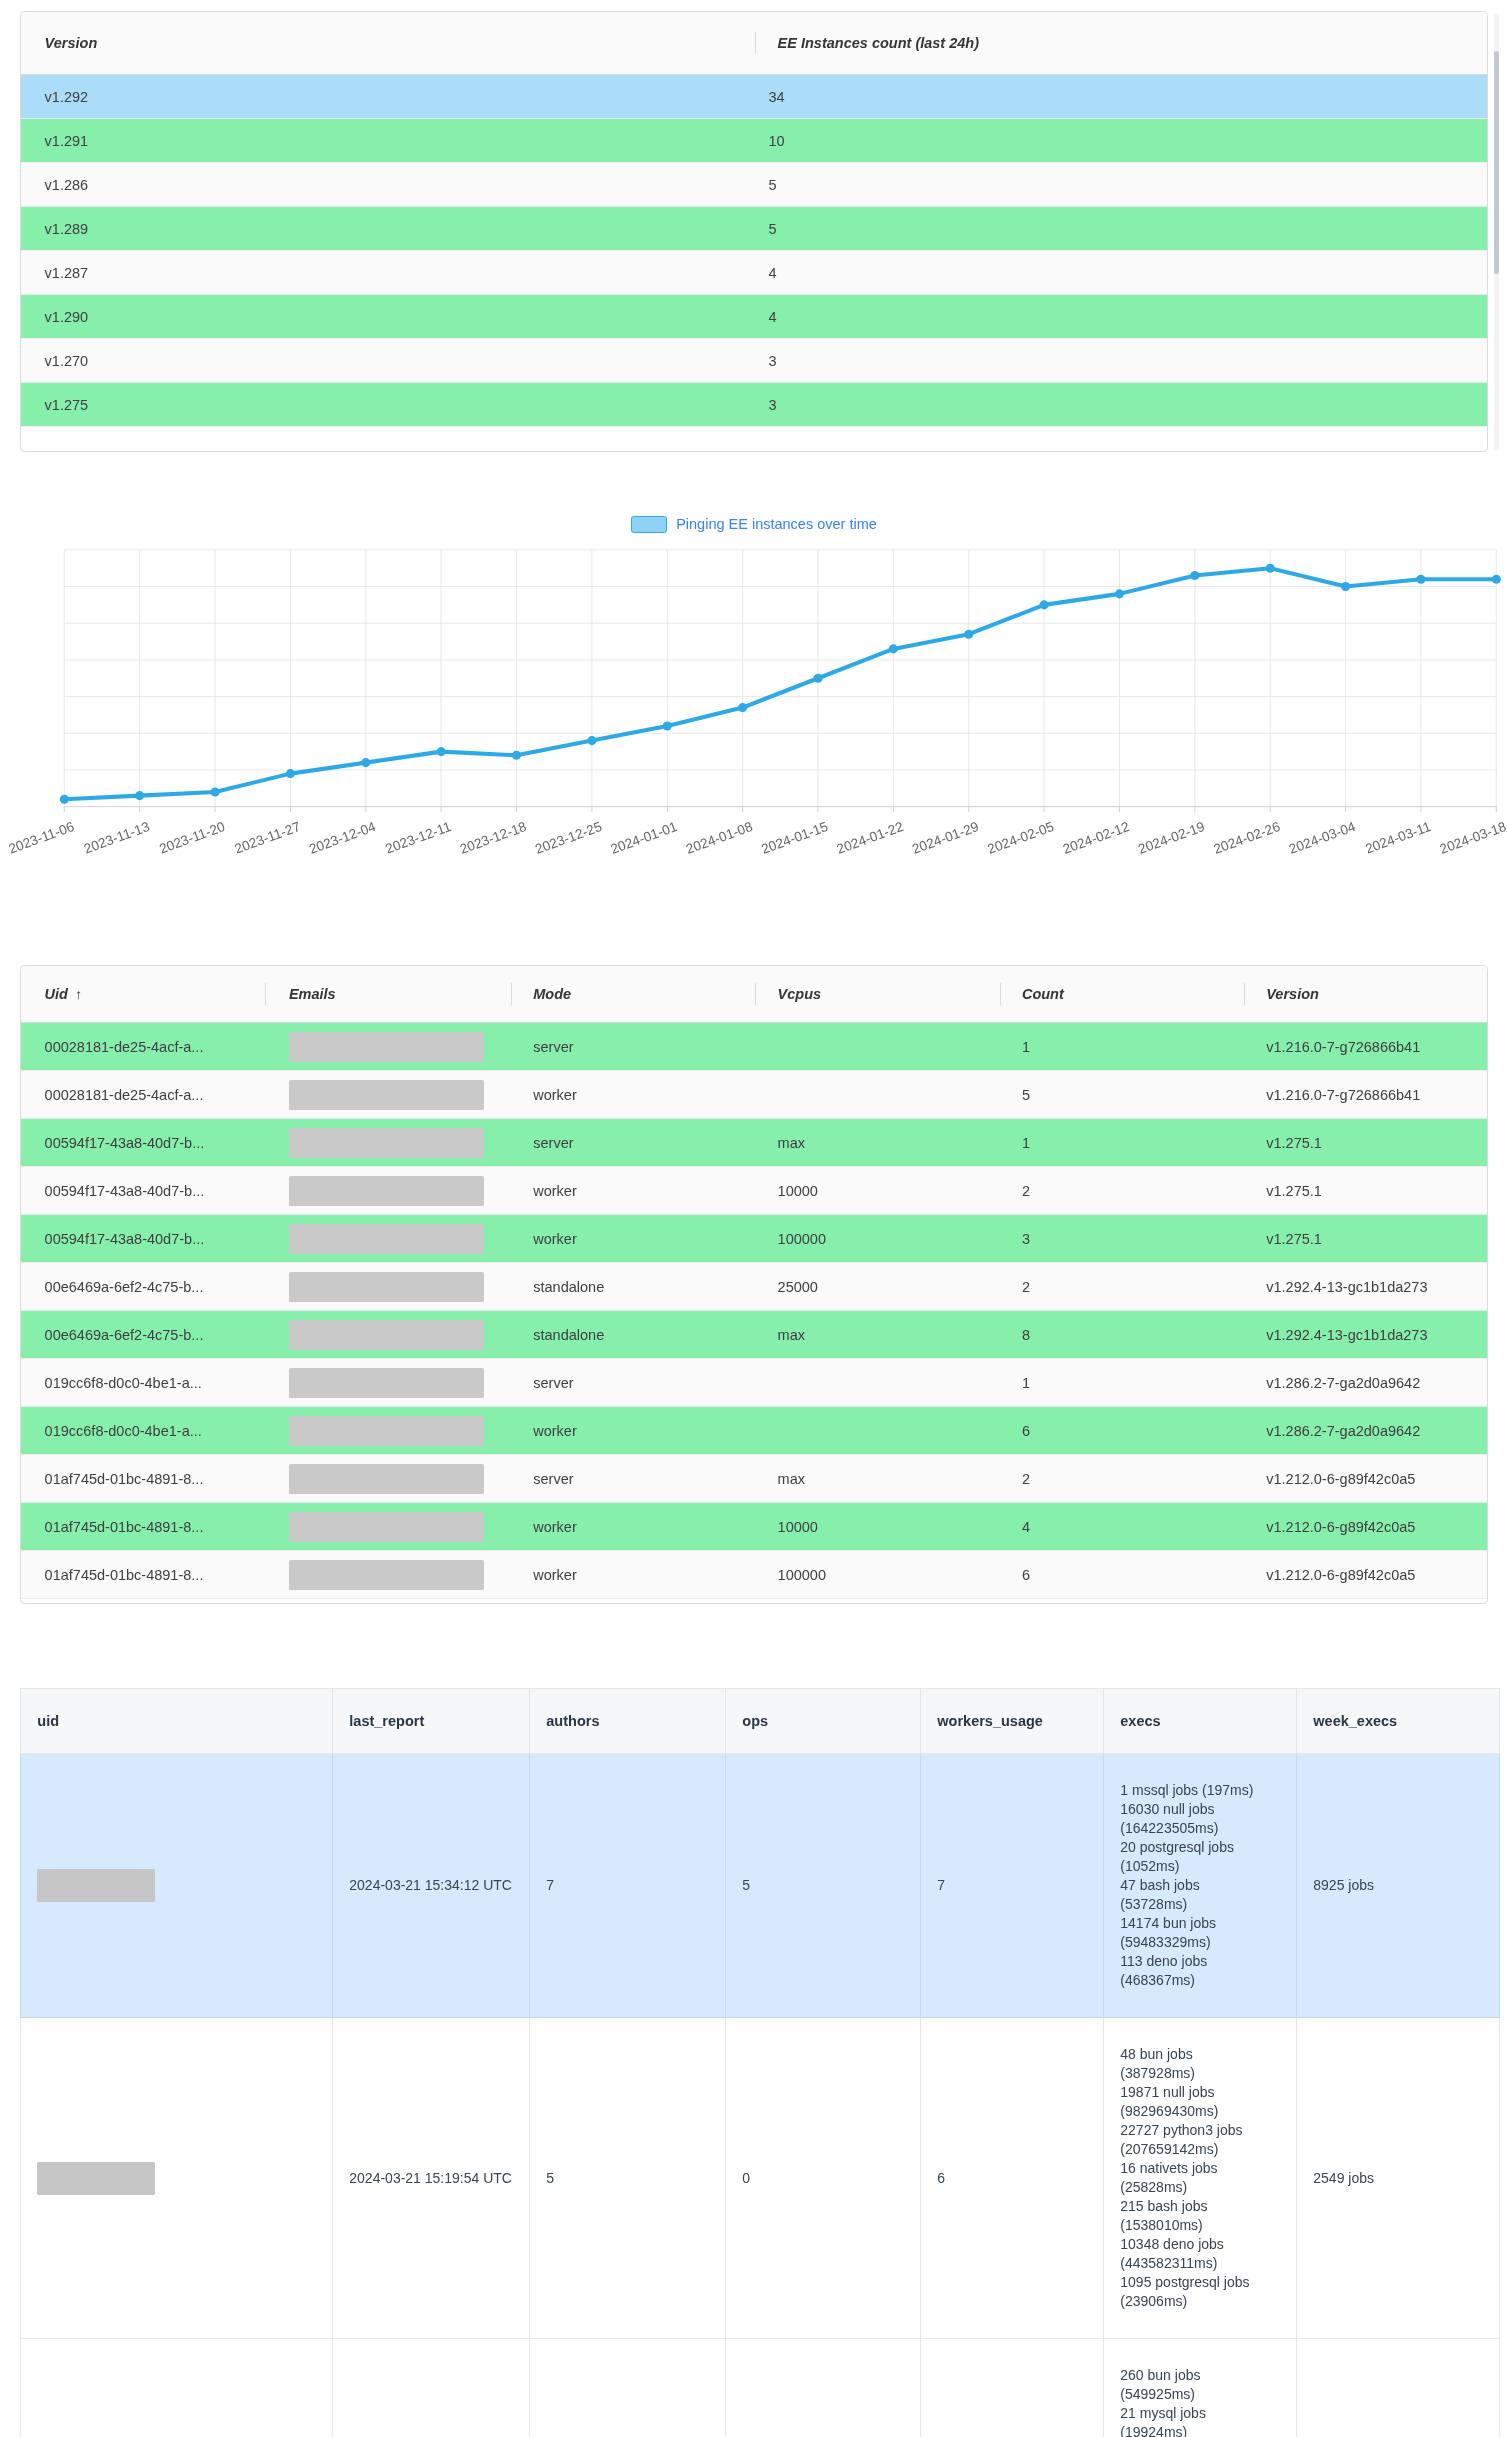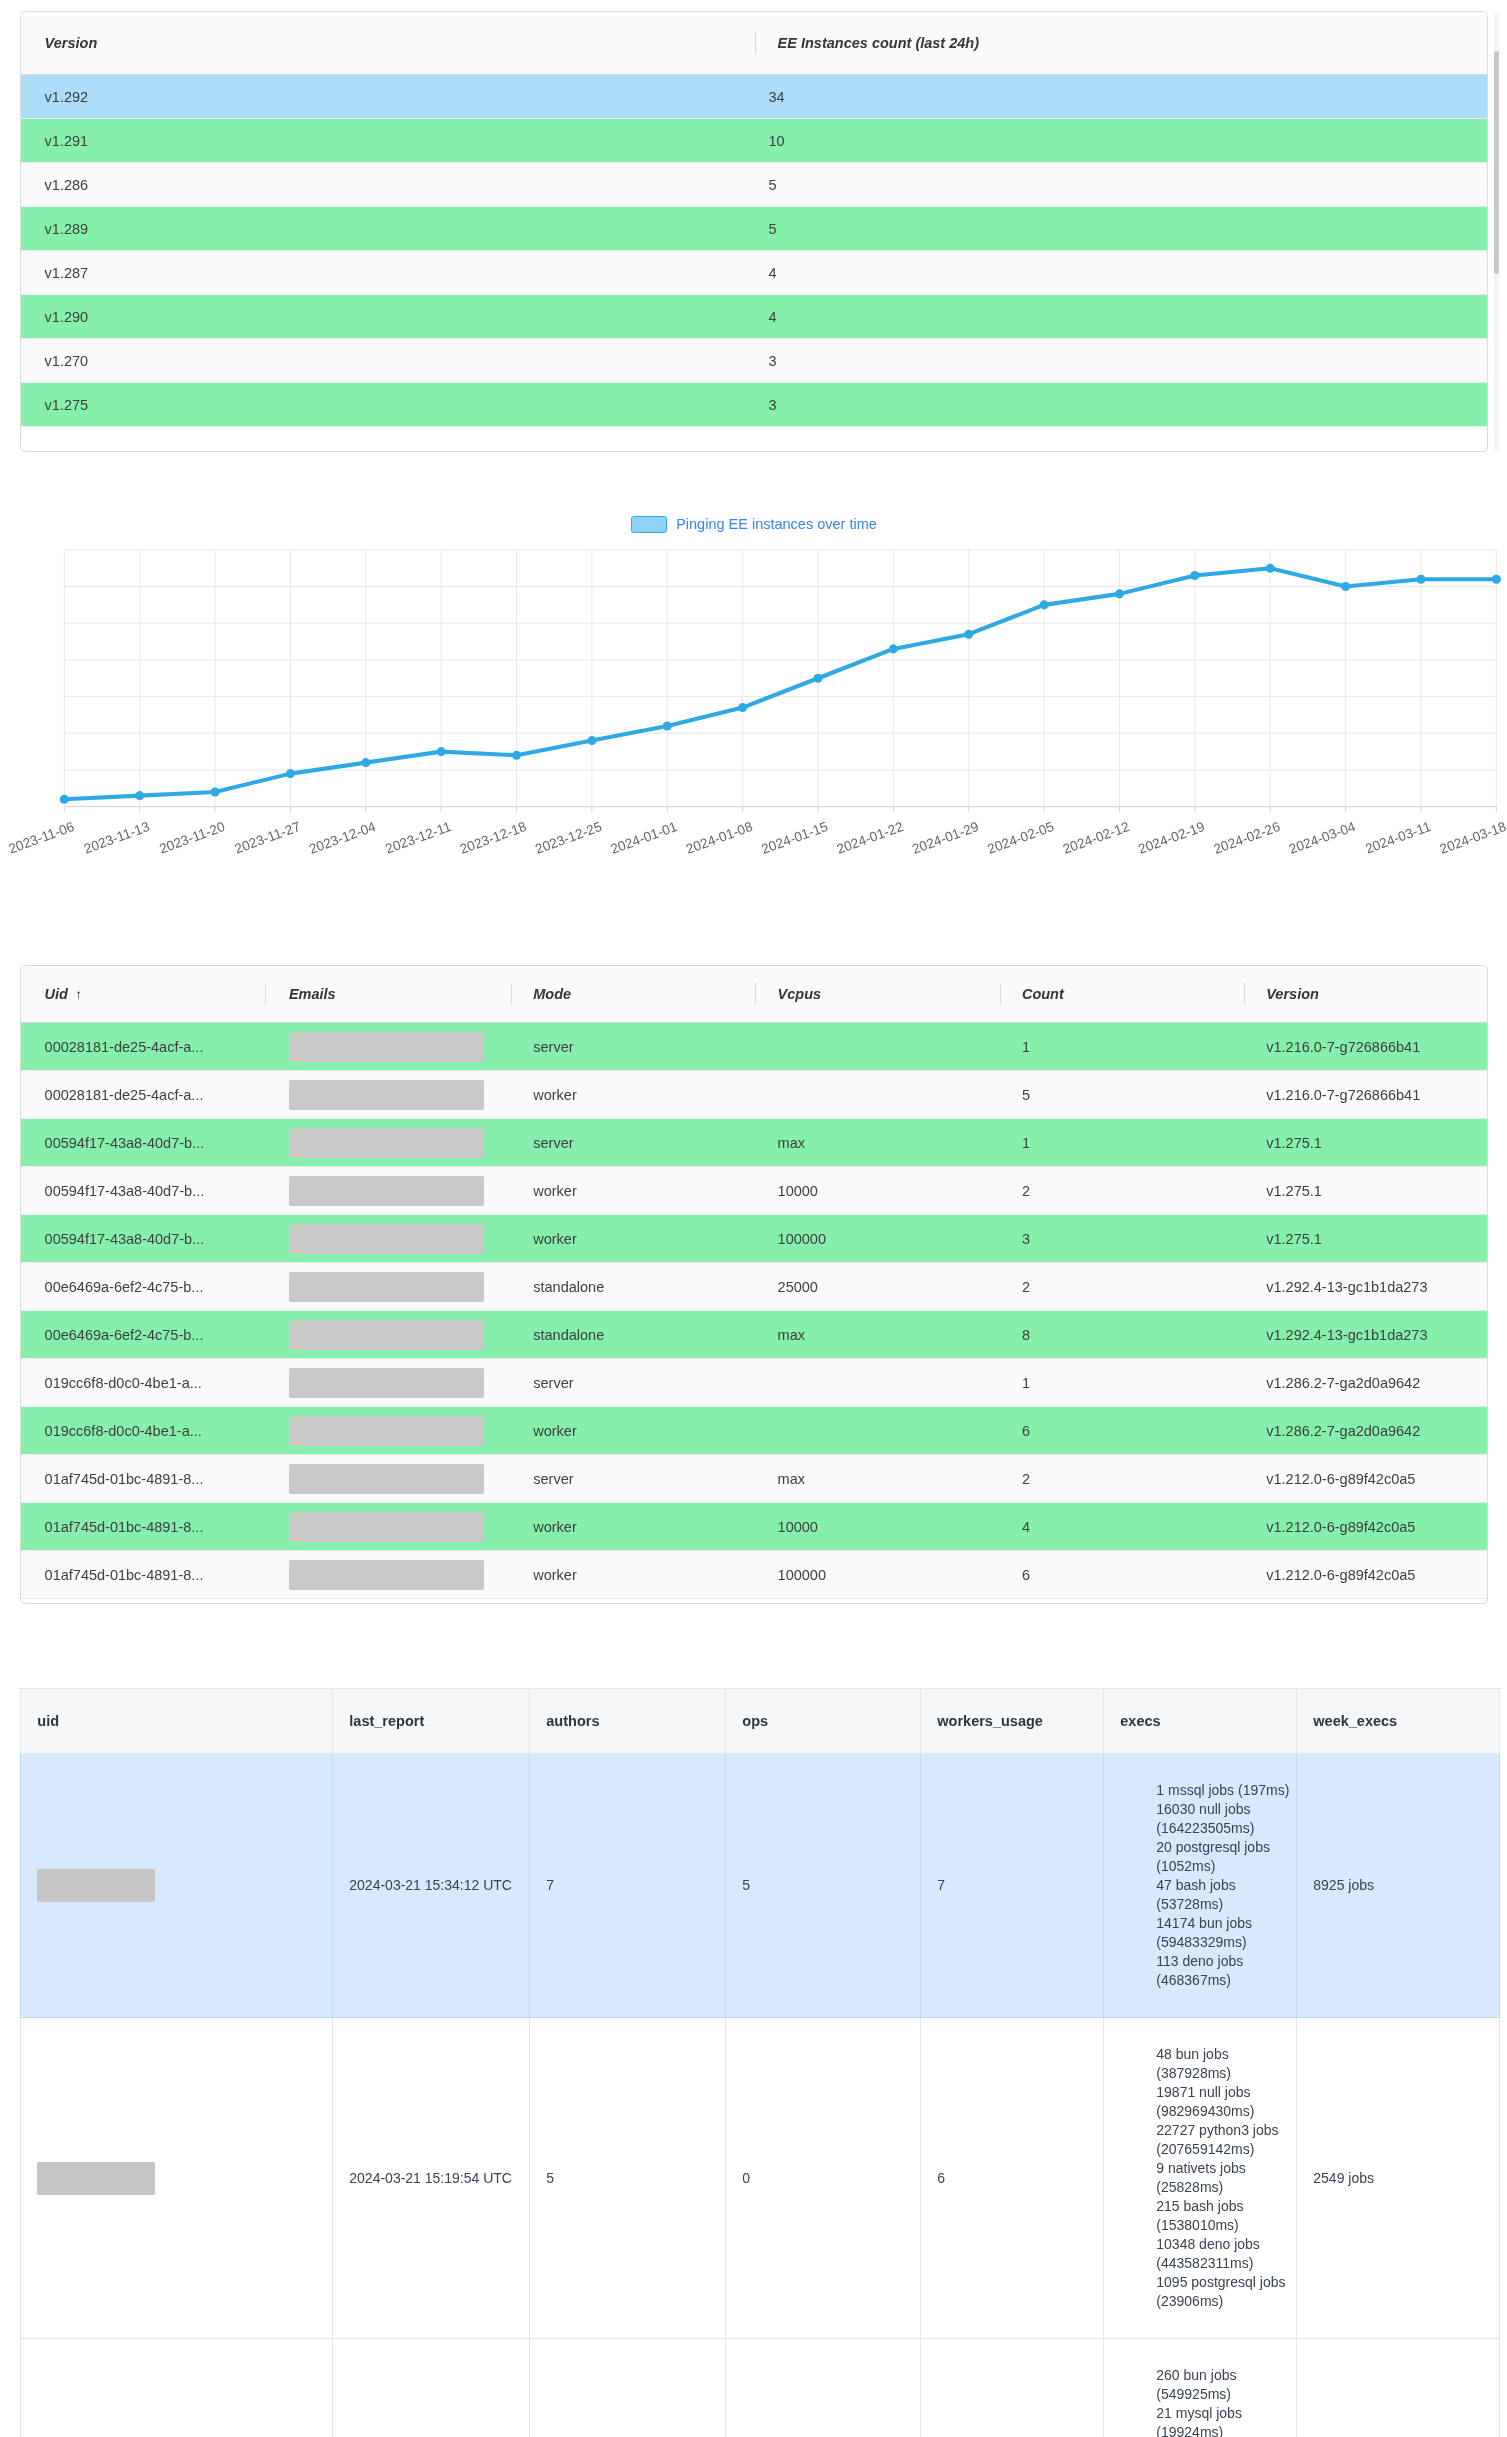--- a/index.html
+++ b/index.html
@@ -51,21 +51,21 @@
             border-collapse:collapse; table-layout:fixed;
             font-size:14px; color:#394452; background:#fff; }
   #table3 th { height:65px; background:#f6f7f8; text-align:left; font-weight:600;
                font-size:14.5px; color:#2b3645; padding:0 16.3px;
                border:0.9px solid #e2e7ed; }
   #table3 td { border:0.9px solid #e2e7ed; padding:27px 16.3px; vertical-align:middle;
                line-height:19px; }
   #table3 tr.hl td { background:#d7e9fc; border-color:#bfdcf5; border-bottom-color:#c9d8e6; }
   #table3 tr.partial td { vertical-align:top; padding-top:27px; }
   .uid-redact { width:118px; height:33px; background:#c6c6c6; border-radius:1.8px; }
-  .execs-cell div { white-space:nowrap;margin-left:36px; }
+  .execs-cell div { white-space:nowrap; }
 </style>
 </head>
 <body>
 
 <div class="card" id="table1">
   <div class="thead">
     <div class="th">Version</div>
     <div class="th">EE Instances count (last 24h)</div>
     <div class="hsep" style="left:734px"></div>
   </div>
@@ -408,21 +408,21 @@
       <td>5</td>
       <td>0</td>
       <td>6</td>
       <td class="execs-cell">
           <div>48 bun jobs</div>
           <div>(387928ms)</div>
           <div>19871 null jobs</div>
           <div>(982969430ms)</div>
           <div>22727 python3 jobs</div>
           <div>(207659142ms)</div>
-          <div>9 nativets jobs</div>
+          <div>16 nativets jobs</div>
           <div>(25828ms)</div>
           <div>215 bash jobs</div>
           <div>(1538010ms)</div>
           <div>10348 deno jobs</div>
           <div>(443582311ms)</div>
           <div>1095 postgresql jobs</div>
           <div>(23906ms)</div>
         </td>
       <td>2549 jobs</td>
     </tr>

